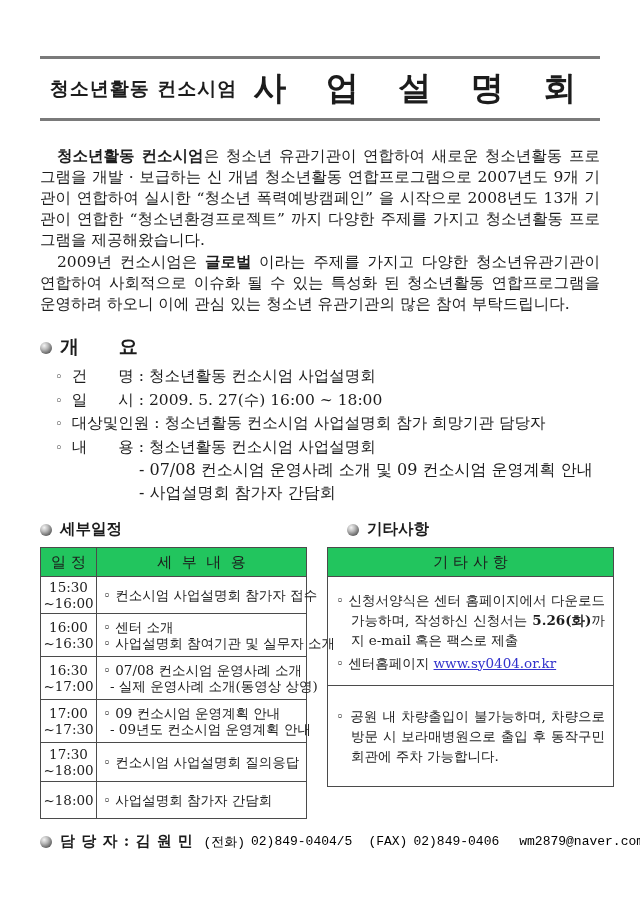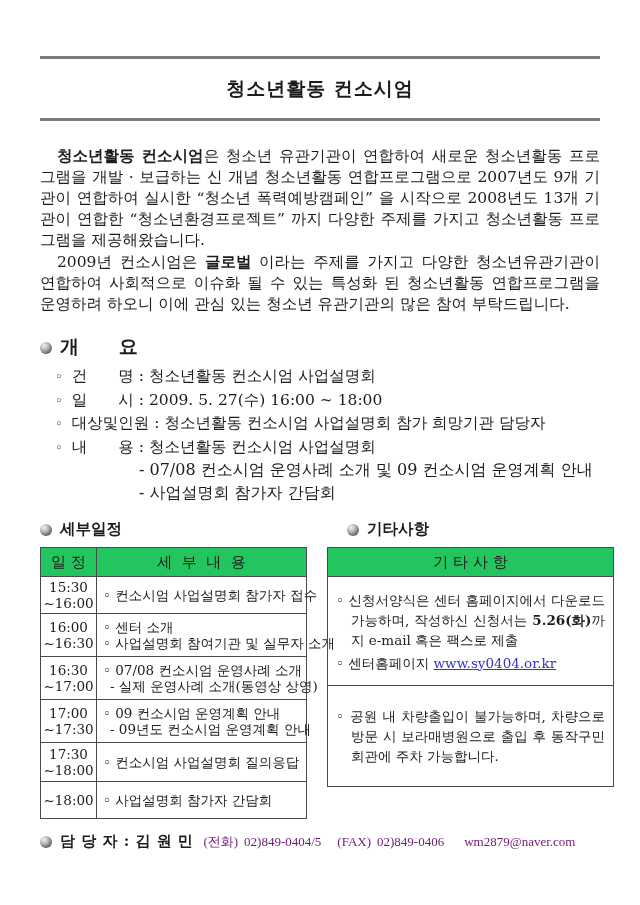--- a/index.html
+++ b/index.html
@@ -63,30 +63,31 @@
   .etc td { padding:0 8px; font-size:13.5px; vertical-align:middle; text-align:justify; }
   .etc td.c1 { height:108px; }
   .etc td.c2 { height:100px; }
   .oitem { padding-left:15px; text-indent:-15px; line-height:20px; margin:3px 0; }
   .oitem b { font-weight:bold; }
   a.doclink { color:#3333cc; text-decoration:underline; }
 
   
   .footer { margin-top:13px; display:flex; align-items:center; font-size:15px; white-space:nowrap; }
   .footer-label { font-weight:bold; letter-spacing:0.5px; }
-  .contact { font-family:Liberation Serif, serif; font-size:13px; color:#701a75; }
+  .contact { font-family:Liberation Mono, monospace; font-size:13px; color:#000000; }
   .ml10{margin-left:10px;} .ml6{margin-left:6px;} .ml16{margin-left:16px;} .ml20{margin-left:20px;}
 </style>
 </head>
 <body>
 
 <div class="doc">
 
   <div class="title-block">
     <span class="title-prefix">청소년활동 컨소시엄</span>
+    <span class="title-main">사 업 설 명 회</span>
   </div>
 
   <div class="intro">
     <p><b>청소년활동 컨소시엄</b><span>은 청소년 유관기관이 연합하여 새로운 청소년활동 프로그램을 개발 · 보급하는 신 개념 청소년활동 연합프로그램으로 2007년도 9개 기관이 연합하여 실시한 “청소년 폭력예방캠페인” 을 시작으로 2008년도 13개 기관이 연합한 “청소년환경프로젝트” 까지 다양한 주제를 가지고 청소년활동 프로그램을 제공해왔습니다.</span></p>
     <p><span>2009년 컨소시엄은 </span><b>글로벌</b><span> 이라는 주제를 가지고 다양한 청소년유관기관이 연합하여 사회적으로 이슈화 될 수 있는 특성화 된 청소년활동 연합프로그램을 운영하려 하오니 이에 관심 있는 청소년 유관기관의 많은 참여 부탁드립니다.</span></p>
   </div>
 
   <div class="overview">
     <div class="sec-head">
       <span class="sph"></span><span class="txt">개      요</span>

